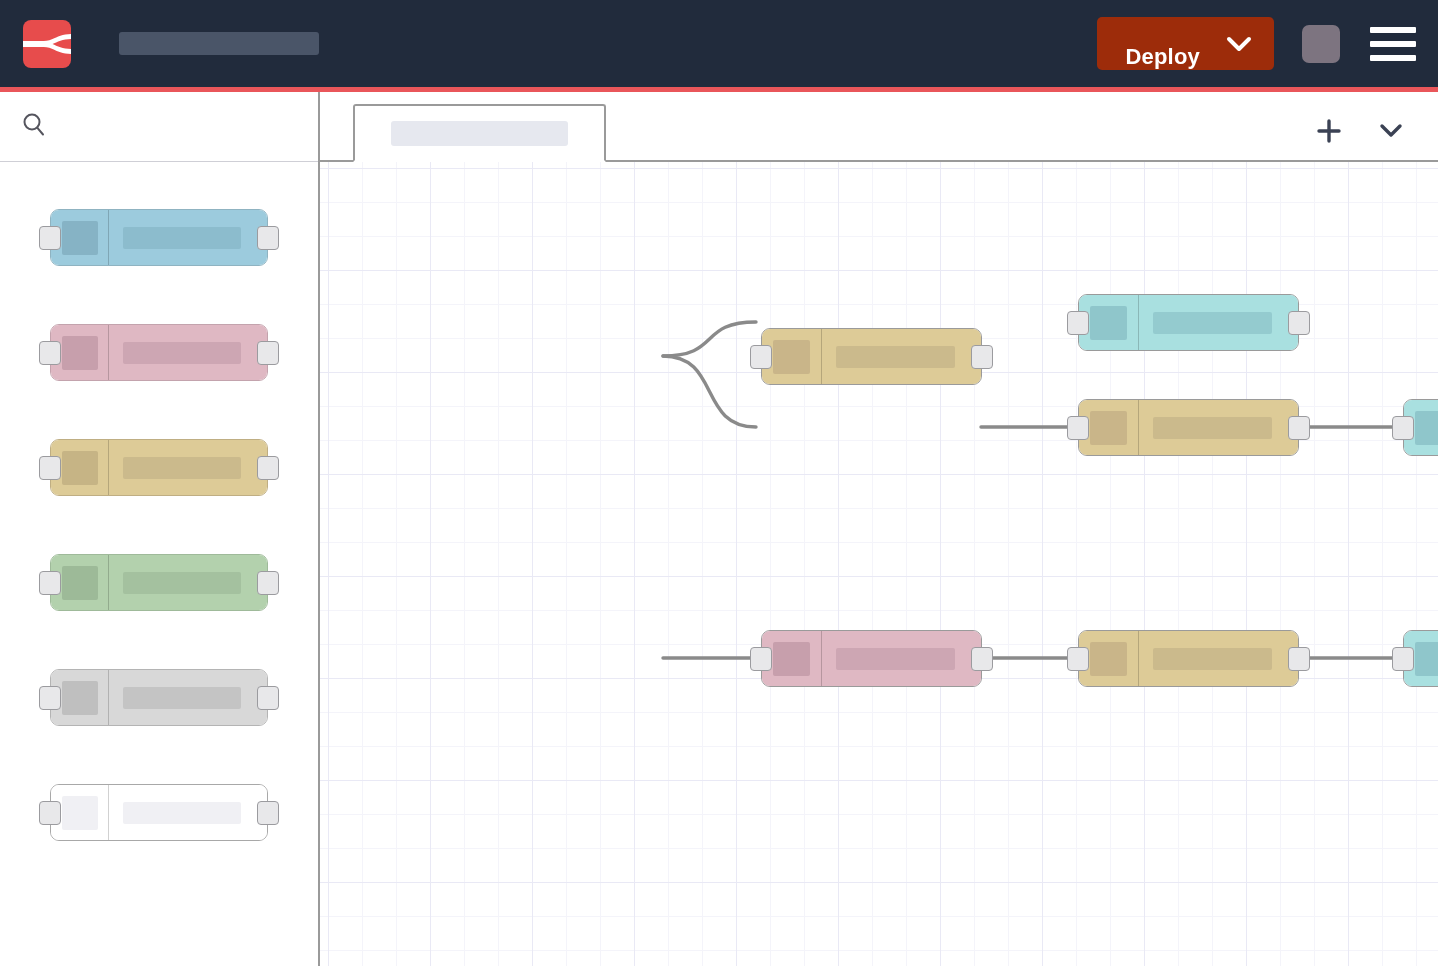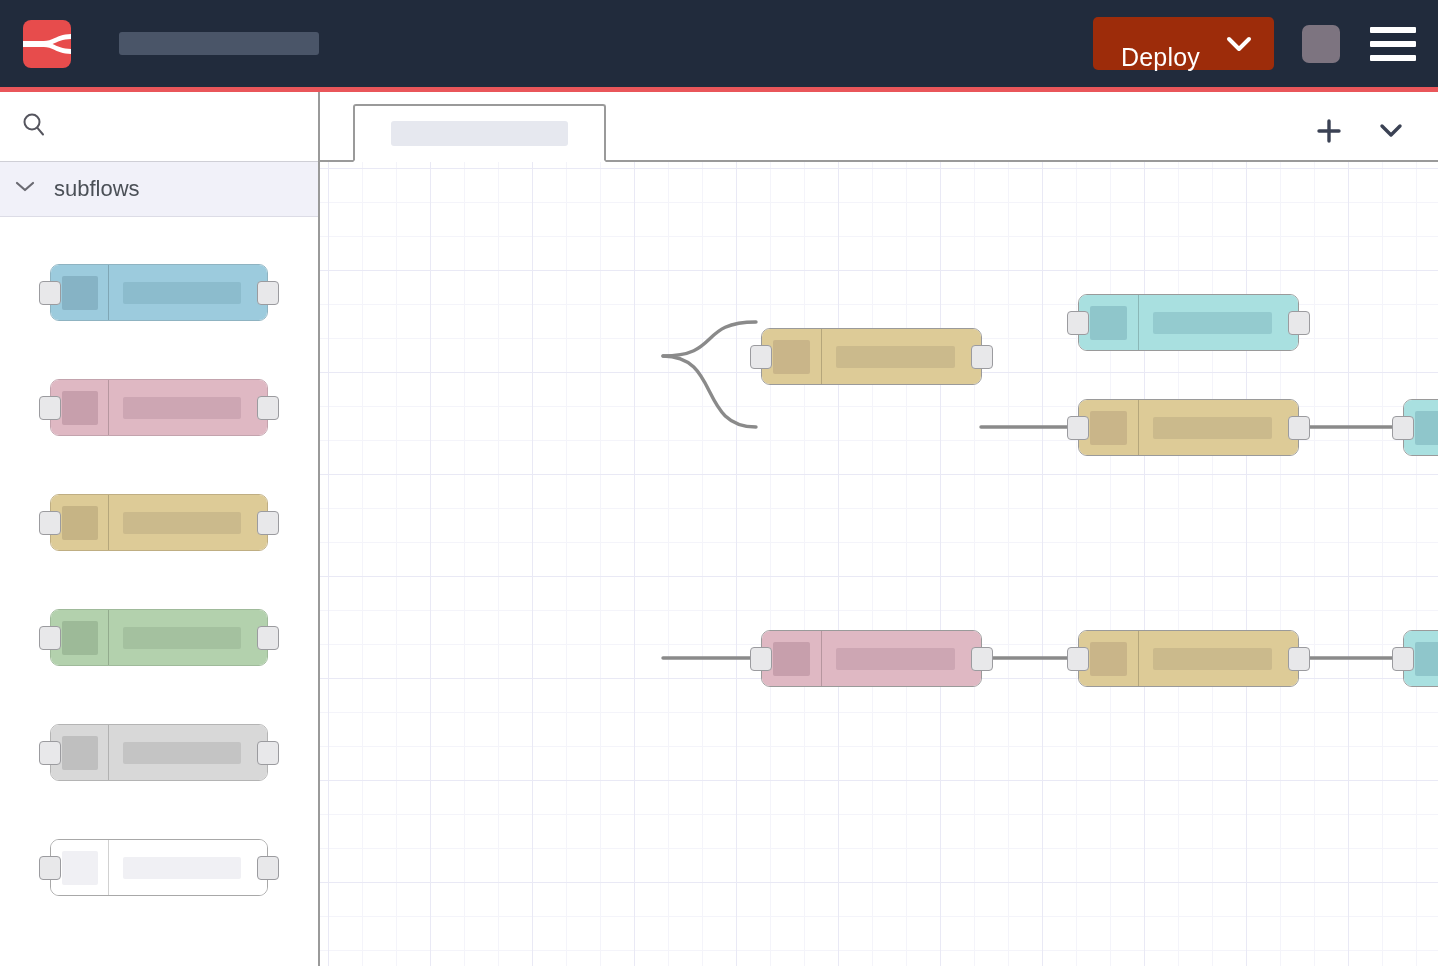--- a/index.html
+++ b/index.html
@@ -65,24 +65,24 @@
     color: #ffffff;
     border: none;
     border-radius: 5px;
     display: flex;
     align-items: center;
     padding: 0 22px 0 28px;
     cursor: pointer;
     font-family: "Liberation Sans", sans-serif;
   }
   #deploy-label {
-    font-size: 25px;
+    font-size: 22px;
     letter-spacing: 0.2px;
     line-height: 1;
-    font-weight: 400;
+    font-weight: 700;
     margin-top: 27px;
   }
   #deploy-caret {
     margin-left: 26px;
     display: flex;
     align-items: center;
   }
 
   #user-avatar {
     width: 38px;
@@ -362,28 +362,20 @@
       <div id="palette-search">
         <span>
           <svg width="28" height="28" viewBox="0 0 28 28">
             <circle cx="12" cy="11" r="7.5" stroke="#55555e" stroke-width="2" fill="none"></circle>
             <line x1="17.2" y1="16.6" x2="23" y2="23.5" stroke="#55555e" stroke-width="2" stroke-linecap="round"></line>
           </svg>
         </span>
         <input id="palette-search-input" type="text" placeholder="" style="">
       </div>
 
-      <div id="palette-category">
-        <span>
-          <svg width="22" height="14" viewBox="0 0 22 14">
-            <path d="M3 3 L11 10 L19 3" stroke="#6a6a72" stroke-width="2.2" fill="none" stroke-linecap="round" stroke-linejoin="round"></path>
-          </svg>
-        </span>
-        <span id="palette-category-label">subflows</span>
-      </div>
 
       <div id="palette-list">
           <div class="palette-item">
             <div class="node " style="width: 218px; height: 57px; border-color: rgb(143, 179, 193);">
               <div class="node-inner" style="background: rgb(156, 203, 221);">
                 <div class="node-icon-cell" style="width: 58px;">
                   <div class="node-icon-redact" style="width: 36px; height: 34px; background: rgb(134, 179, 197);"></div>
                 </div>
                 <div class="node-label-cell">
                   <div class="node-label-redact" style="width: 118px; height: 22px; background: rgb(140, 188, 205);"></div>

